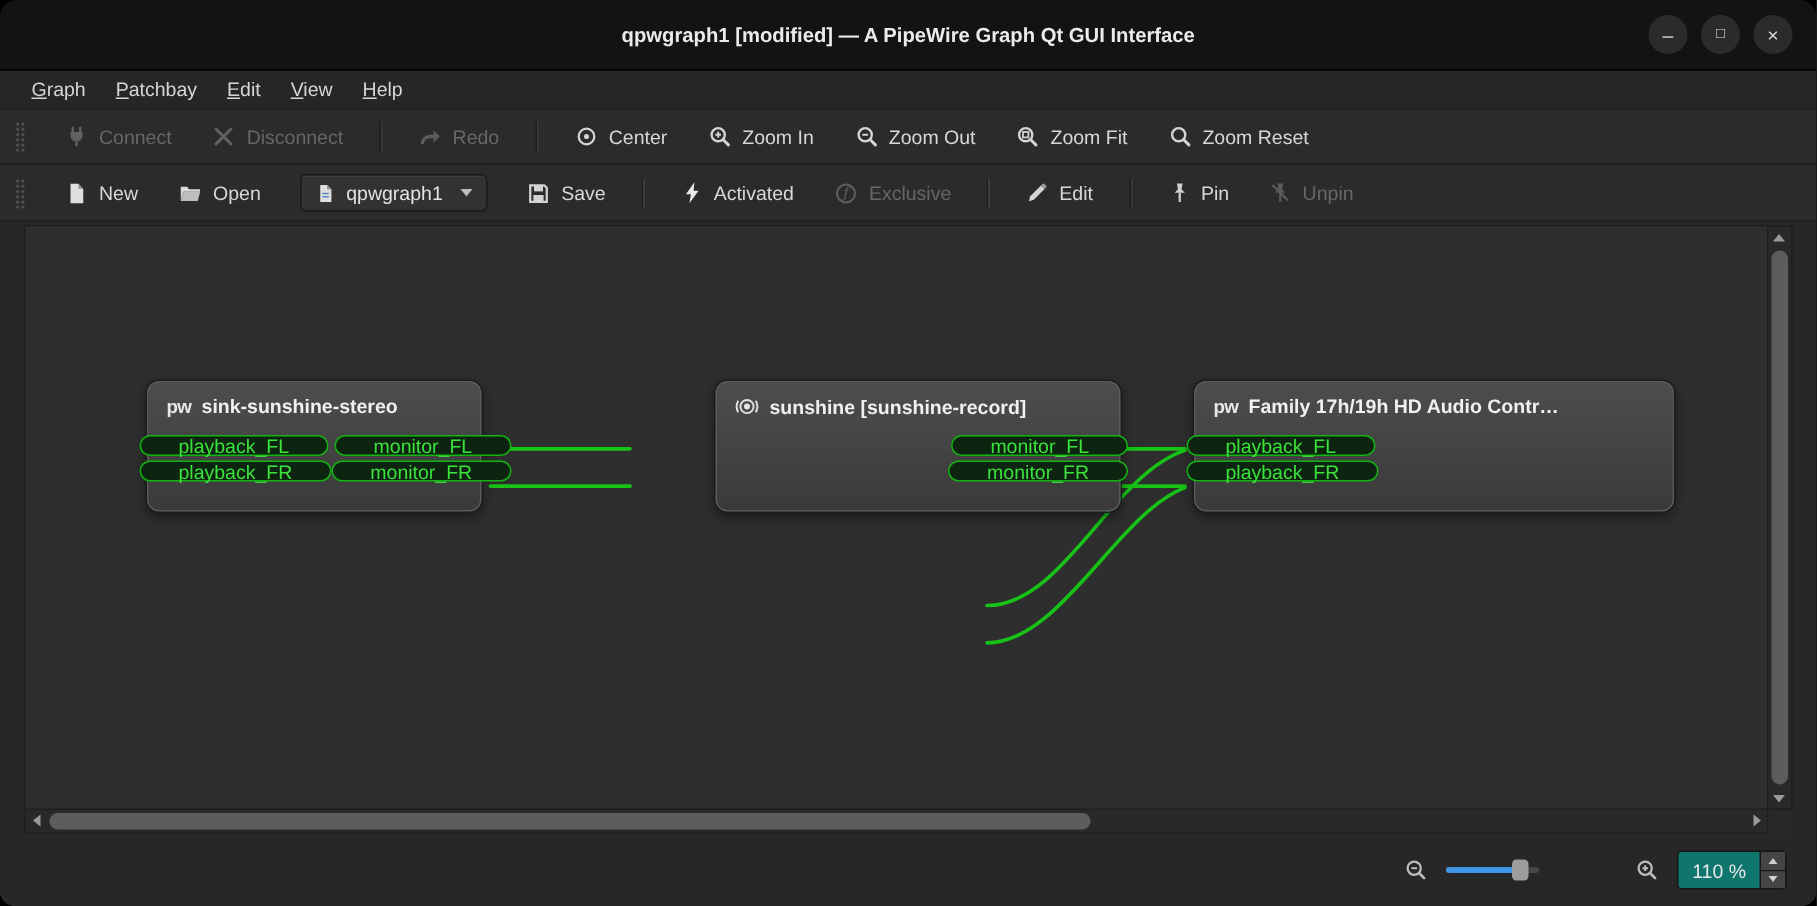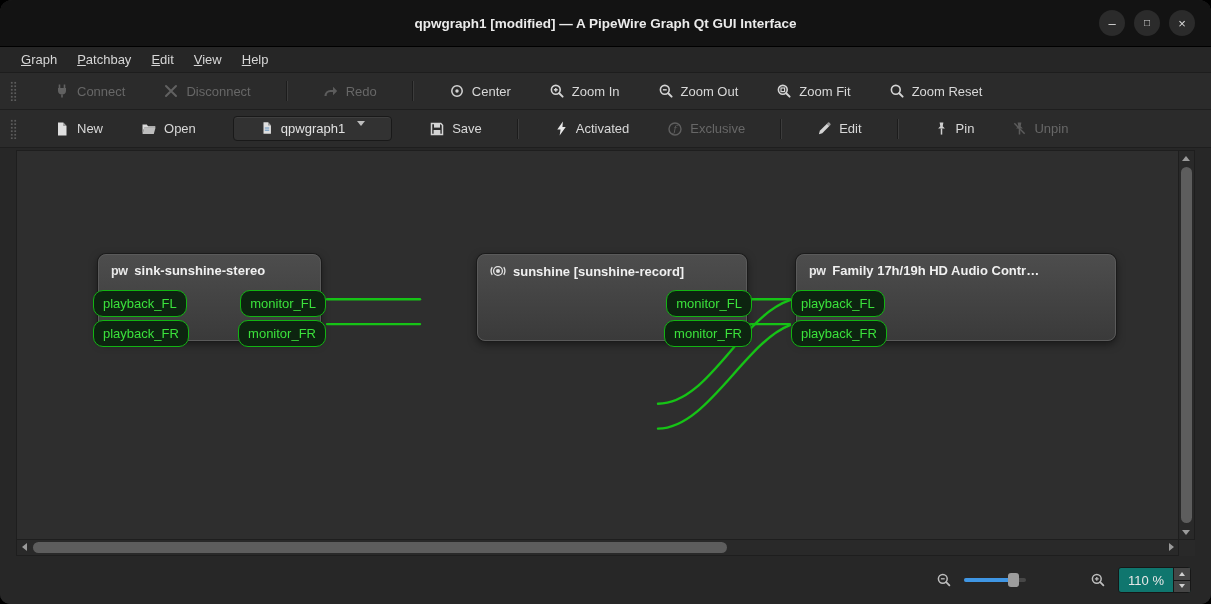--- a/index.html
+++ b/index.html
@@ -30,37 +30,37 @@
   
   .menubar {
     height: 26px; flex: 0 0 26px; background: #262626; border-bottom: 1px solid #1d1d1d;
     display: flex; align-items: center; padding: 0 12px; gap: 2px;
     color: #d6d6d6; font-size: 13px;
   }
   .menu-item { padding: 3px 9px; border-radius: 3px; }
   
   .toolbar {
     background: #2b2b2b; border-bottom: 1px solid #1e1e1e;
-    display: flex; align-items: center; padding: 0 6px; gap: 20px;
+    display: flex; align-items: center; padding: 0 6px; gap: 9px;
     font-size: 13px; color: #d8d8d8;
   }
   .toolbar.tb1 { height: 37px; flex: 0 0 37px; }
   .toolbar.tb2 { height: 38px; flex: 0 0 38px; }
   .grip {
     width: 7px; height: 20px; margin: 0 8px 0 4px;
     background-image: radial-gradient(#5c5c5c 34%, transparent 40%);
     background-size: 3.5px 3.5px;
   }
   .tb-btn { display: flex; align-items: center; gap: 7px; padding: 6px 9px; border-radius: 4px; white-space: nowrap; }
   .tb-btn.disabled { color: #676767; }
   .tb-sep { width: 2px; height: 20px; margin: 0 6px; background: linear-gradient(to right, #1c1c1c 50%, #3c3c3c 50%); }
   .combo {
-    display: flex; gap: 7px; background: #323232;
+    display: flex; align-items: center; gap: 7px; background: #323232;
     border: 1px solid #191919; box-shadow: inset 0 1px 0 #3f3f3f;
-    border-radius: 4px; padding: 4px 26px; margin: 0 8px; color: #e2e2e2;
+    border-radius: 4px; padding: 4px 9px; margin: 0 8px; color: #e2e2e2;
   }
   .combo-arrow { width: 0; height: 0; border-left: 4px solid transparent; border-right: 4px solid transparent; border-top: 5px solid #bdbdbd; margin-left: 5px; }
   .ic { display: block; flex: 0 0 auto; }
   
   .canvas-wrap {
     flex: 1 1 auto; margin: 2px 16px 0 16px;
     display: grid; grid-template-columns: 1fr 16px; grid-template-rows: 1fr 16px;
   }
   .canvas { position: relative; background: #2e2e2e; border: 1px solid #1e1e1e; overflow: hidden; }
   .vscroll, .hscroll, .scroll-corner { background: #292929; position: relative; }
@@ -81,21 +81,21 @@
     border: 1px solid #5a5a5a;
     box-shadow: 0 0 0 1px #1b1b1b, 0 3px 9px rgba(0,0,0,.5);
   }
   .node-header { display: flex; align-items: center; gap: 7px; padding: 8px 12px 2px 12px; color: #f0f0f0; font-weight: bold; font-size: 13px; white-space: nowrap; overflow: hidden; }
   .pw-glyph { font-weight: bold; font-size: 12.5px; color: #e8e8e8; letter-spacing: -0.5px; }
   .node-ports { position: absolute; top: 35px; left: -6px; right: -6px; display: flex; justify-content: space-between; }
   .ports-col { display: flex; flex-direction: column; gap: 3px; }
   .ports-col.in { align-items: flex-start; }
   .ports-col.out { align-items: flex-end; margin-left: auto; }
   .port {
-    height: 27px; display: inline-flex; align-items: center; padding: 0 9px;
+    height: 14px; display: inline-flex; align-items: center; padding: 0 25px;
     border: 1.5px solid #12b412; border-radius: 10px; background: #0d2410;
     color: #3be23b; font-size: 13px; white-space: nowrap;
   }
   .edges { position: absolute; inset: 0; width: 100%; height: 100%; }
   
   .statusbar {
     height: 48px; flex: 0 0 48px; background: #272727;
     display: flex; align-items: center; justify-content: flex-end;
     padding: 0 20px; gap: 12px;
   }

